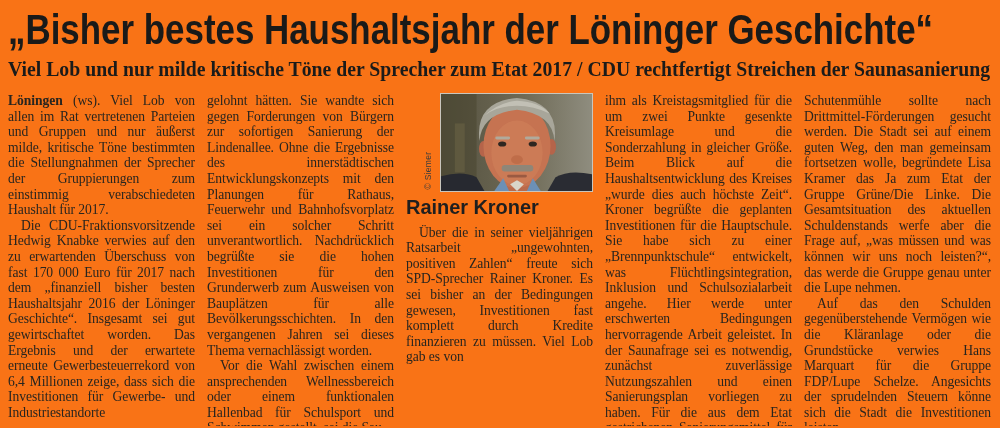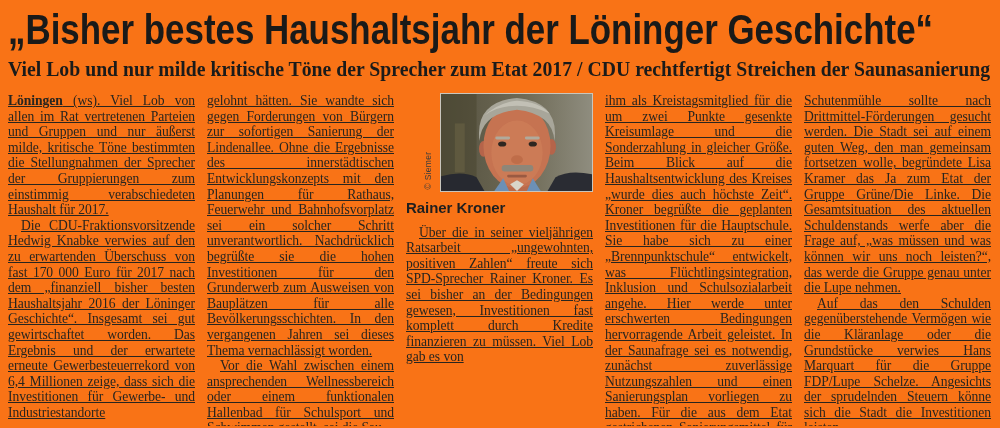--- a/index.html
+++ b/index.html
@@ -23,21 +23,21 @@
   .col {
     flex:0 0 187px;
     width:187px;
     overflow:hidden;
     font-size:13.6px;
     line-height:15.6px;
     text-align:justify;
     letter-spacing:-0.05px;
     hyphens:auto;
   }
-  .col p { margin:0;text-decoration:underline; }
+  .col p { margin:0; }
   .col p.indent { text-indent:13px; }
   .dateline { font-weight:bold; }
   .photo-block { margin:0 0 9px 0; }
   .photo-wrap {
     position:relative;
     margin-left:34px;
     width:153px; height:99px;
   }
   .portrait { display:block; width:153px; height:99px; border:1px solid #c9c6bd; box-sizing:border-box; }
   .credit {
@@ -48,21 +48,21 @@
     font-family:"Liberation Sans", sans-serif;
     font-size:8.5px;
     color:#3c3c3c;
     white-space:nowrap;
     letter-spacing:0.3px;
   }
   .photo-caption {
     margin-top:8px;
     font-family:"Liberation Sans", sans-serif;
     font-weight:bold;
-    font-size:15px;
+    font-size:20px;
     color:#1f1f1f;
     text-align:left;
     text-indent:0;
   }
 </style>
 </head>
 <body>
 
 <div class="page">
 

